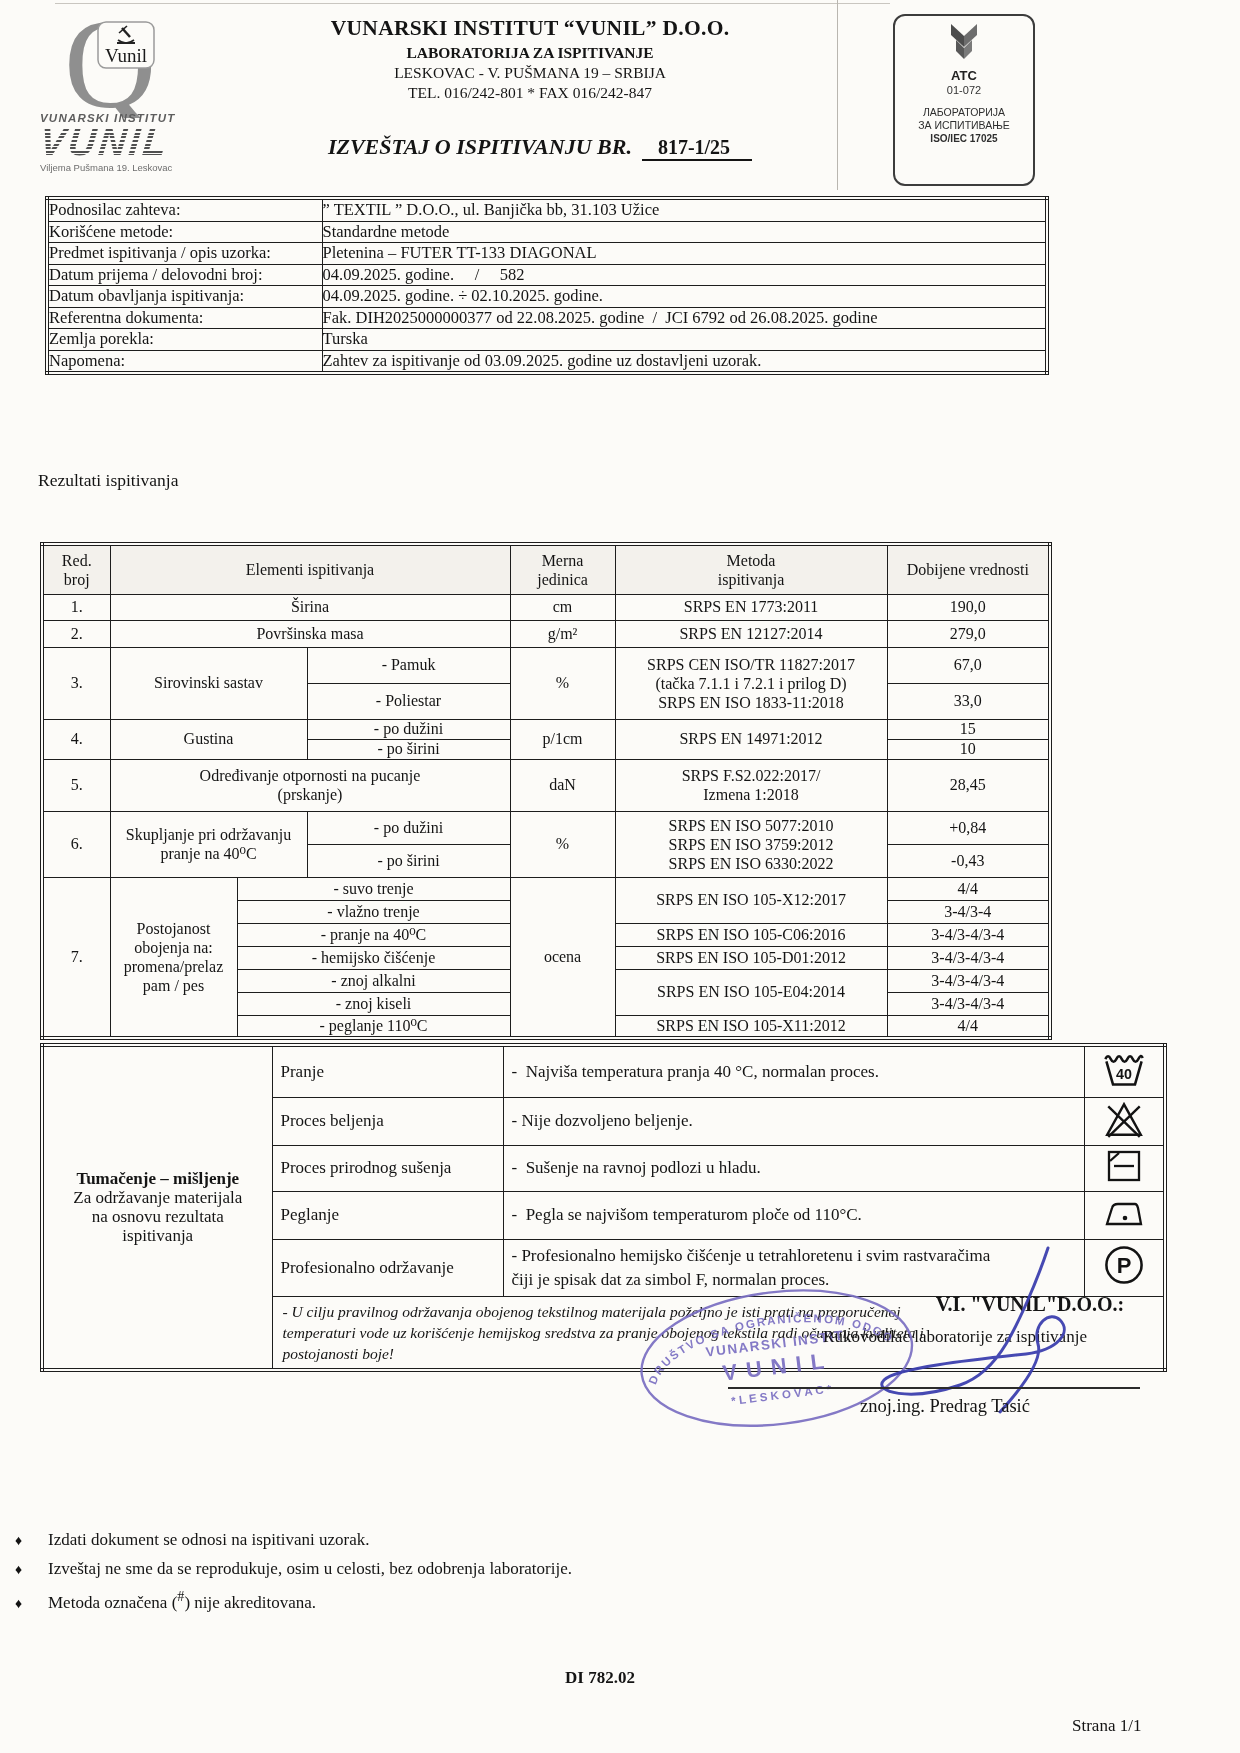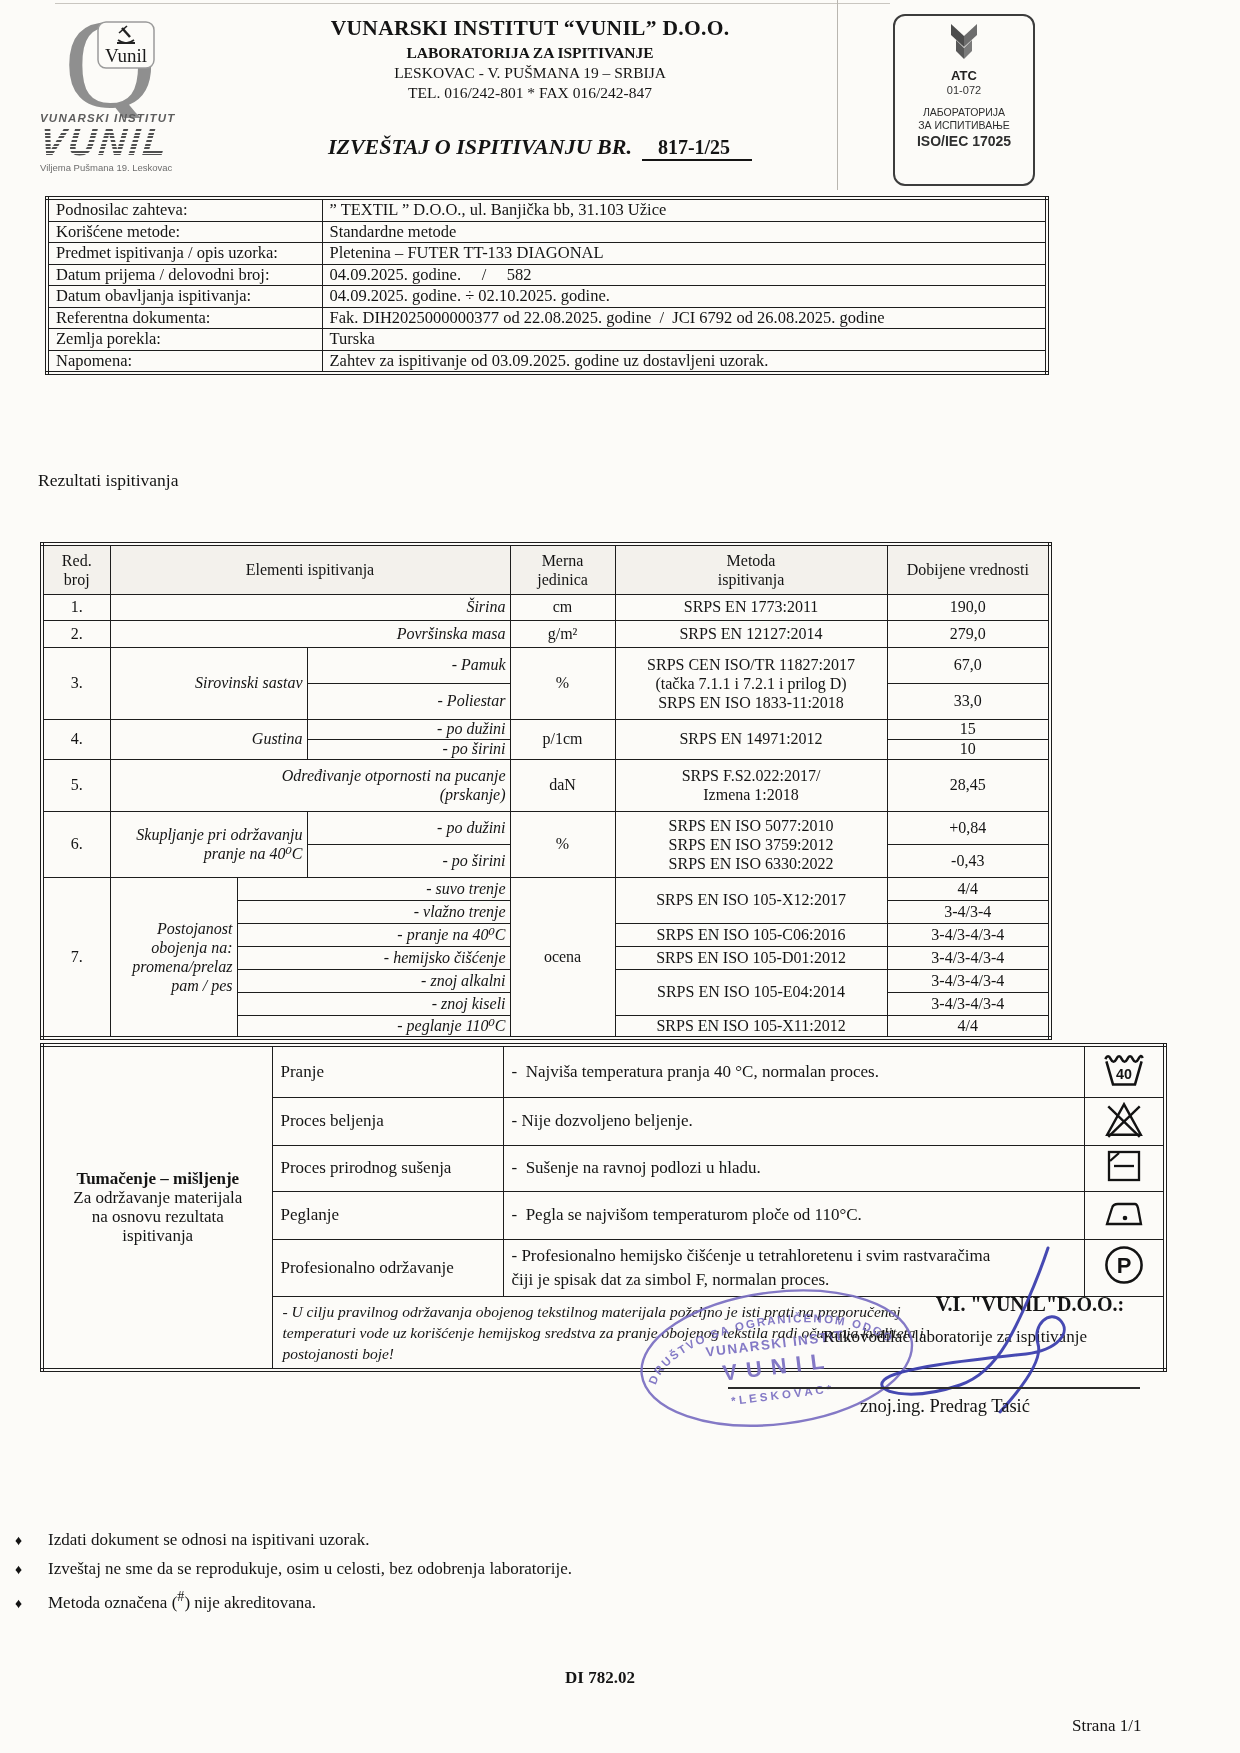--- a/index.html
+++ b/index.html
@@ -26,33 +26,33 @@
   .co-lab{font-size:15.5px;font-weight:bold;margin-top:3px;}
   .co-addr,.co-tel{font-size:15.5px;margin-top:2px;}
   .rep-title{font-size:22px;font-weight:bold;font-style:italic;white-space:nowrap;}
   .rep-num{font-style:normal;font-size:20px;border-bottom:2px solid #141414;padding:0 22px 1px 16px;margin-left:10px;}
 
   .atc{left:893px;top:14px;width:138px;height:168px;border:2px solid #3c3c3c;border-radius:12px;
        text-align:center;font-family:"Liberation Sans","DejaVu Sans",sans-serif;background:#fcfbf8;}
   .atc-name{font-size:13px;font-weight:bold;color:#222;margin-top:1px;}
   .atc-code{font-size:11px;color:#333;margin-top:1px;}
   .atc-l{font-size:10.5px;color:#2e2e2e;line-height:13px;}
-  .atc-iso{font-size:14px;font-weight:bold;color:#2e2e2e;margin-top:1px;}
+  .atc-iso{font-size:10px;font-weight:bold;color:#2e2e2e;margin-top:1px;}
 
   
   table{border-collapse:collapse;table-layout:fixed;}
   .info{left:45px;top:196px;width:1000px;border:4px double #1d1d1d;}
-  .info td{border:1px solid #1d1d1d;font-size:16.5px;height:20.5px;line-height:20px;padding:0 7px;overflow:hidden;}
+  .info td{border:1px solid #1d1d1d;font-size:16.5px;height:20.5px;line-height:20px;padding:0 0;overflow:hidden;}
   .info td.val{white-space:pre;}
 
   .sec-title{font-size:17.5px;}
 
   .res{left:40px;top:542px;width:1008px;border:4px double #1d1d1d;}
   .res td{border:1px solid #1d1d1d;font-size:16px;text-align:center;vertical-align:middle;padding:0 4px;overflow:hidden;}
-  .res td.lbl{text-align:right;font-style:italic;}
+  .res td.lbl{text-align:center;}
   .res .hdr td{background:#f3f1ec;font-size:16px;}
   .ln{display:block;line-height:19px;}
 
   .care{left:40px;top:1043px;width:1123px;border:4px double #1d1d1d;}
   .care td{border:1px solid #1d1d1d;font-size:17px;vertical-align:middle;padding:0 8px;overflow:hidden;}
   .care td.cicon{text-align:center;padding:0;}
   .care td.cdesc{white-space:pre;}
   .interp{text-align:center;font-size:16.5px;line-height:22px;}
   .interp .t{font-weight:bold;font-size:17px;}
   .care .note{font-style:italic;font-size:15.5px;line-height:21px;padding:4px 10px;}

